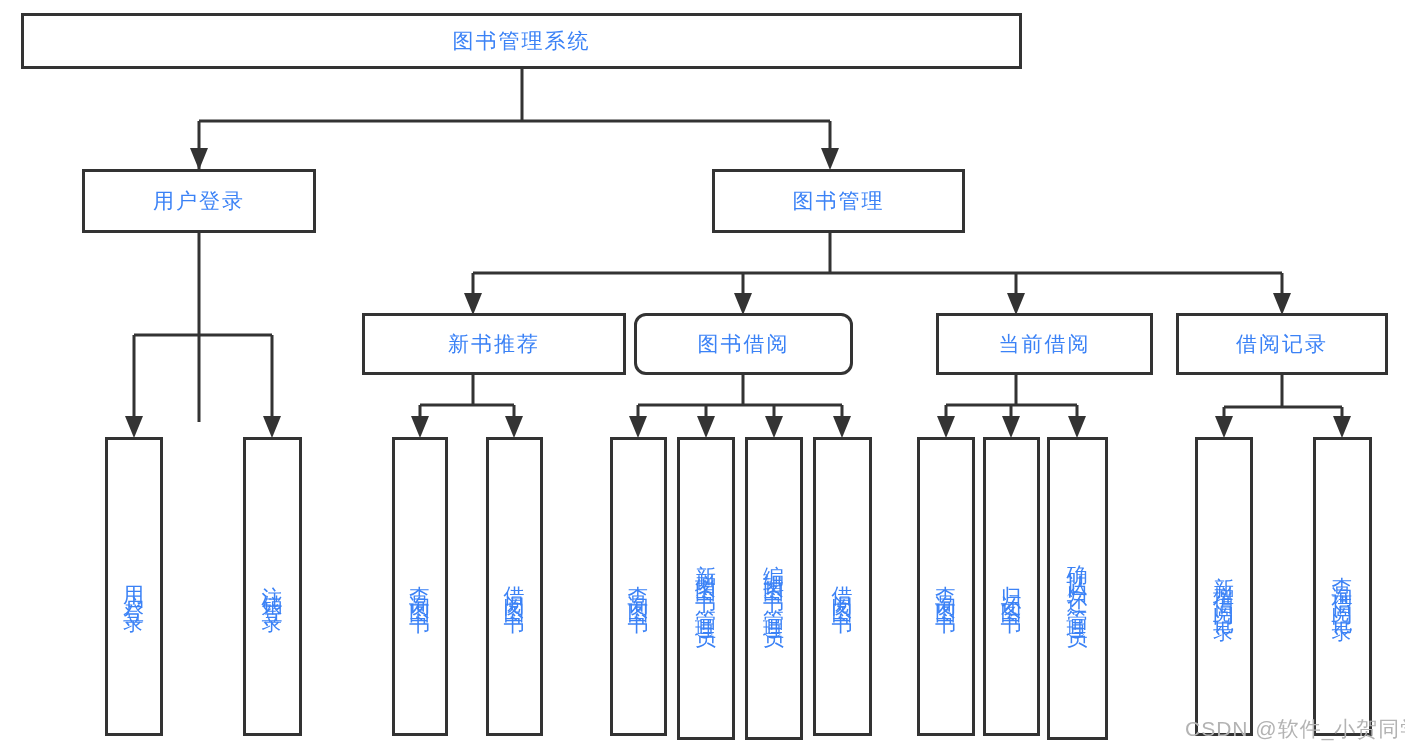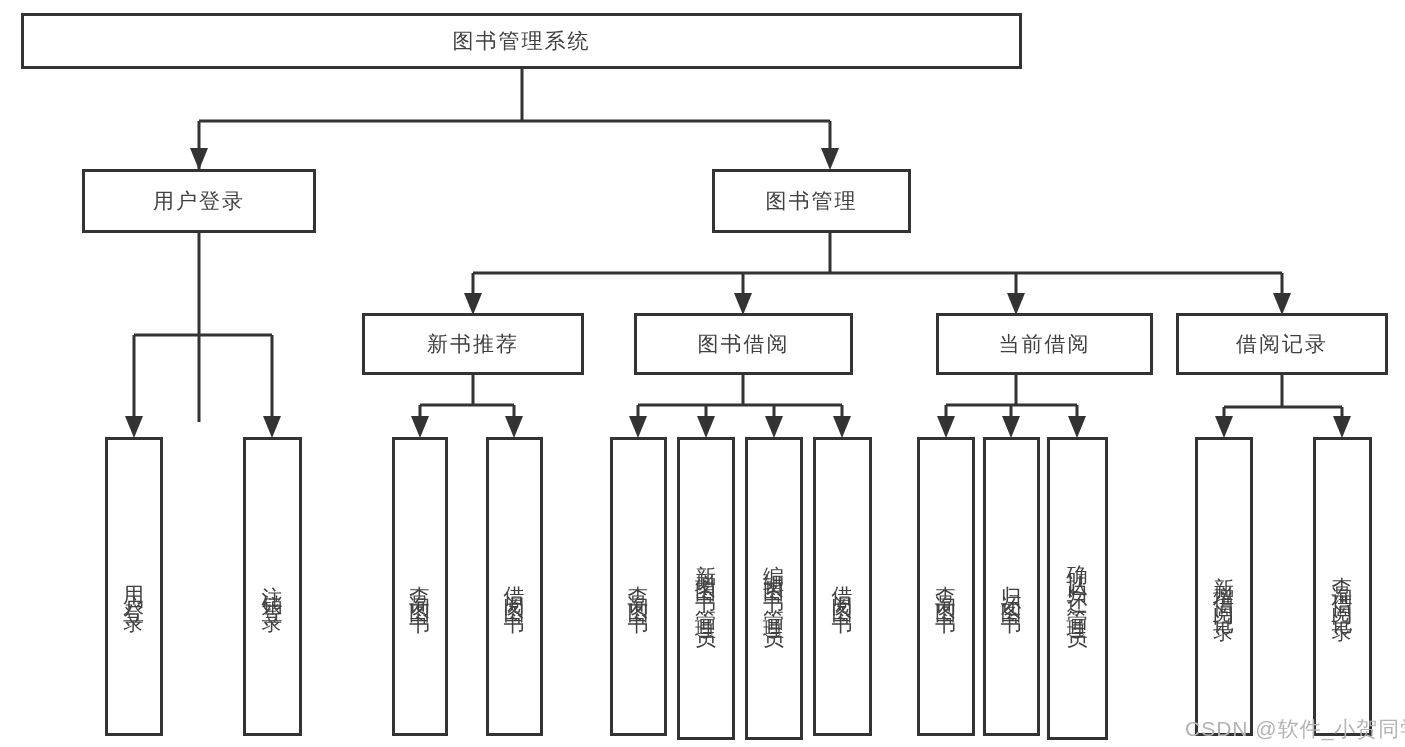--- a/index.html
+++ b/index.html
@@ -14,21 +14,21 @@
   .connectors{position:absolute;left:0;top:0;z-index:1;}
   .connectors path{stroke:#333333;stroke-width:3;fill:none;}
   .connectors polygon{fill:#333333;stroke:none;}
   .node{
     position:absolute;
     border:3px solid #333333;
     background:#ffffff;
     display:flex;
     align-items:center;
     justify-content:center;
-    color:#404040;
+    color:#3b82f6;
     z-index:2;
   }
   .h-node{font-size:21px;letter-spacing:2px;font-weight:500;}
   .v-node{
     font-size:21px;
     font-weight:500;
     writing-mode:vertical-rl;
     letter-spacing:9px;
     line-height:1;
     text-align:center;
@@ -79,28 +79,28 @@
       </g>
   </svg>
 
   <div class="node h-node" style="left:21px;top:13px;width:1001px;height:56px;">
     <span>图书管理系统</span>
   </div>
 
   <div class="node h-node" style="left:82px;top:169px;width:234px;height:64px;">
     <span>用户登录</span>
   </div>
-  <div class="node h-node" style="left:712px;top:169px;width:199px;height:64px;">
+  <div class="node h-node" style="left:712px;top:169px;width:253px;height:64px;">
     <span>图书管理</span>
   </div>
 
-  <div class="node h-node" style="left:362px;top:313px;width:222px;height:62px;">
+  <div class="node h-node" style="left:362px;top:313px;width:264px;height:62px;">
     <span>新书推荐</span>
   </div>
-  <div class="node h-node" style="left:634px;top:313px;width:219px;height:62px;">
+  <div class="node h-node" style="left:634px;top:313px;width:219px;height:62px;border-radius:12px;">
     <span>图书借阅</span>
   </div>
   <div class="node h-node" style="left:908px;top:313px;width:217px;height:62px;margin-left:28px;">
     <span>当前借阅</span>
   </div>
   <div class="node h-node" style="left:1176px;top:313px;width:212px;height:62px;">
     <span>借阅记录</span>
   </div>
 
   <div class="node v-node" style="left:105px;top:437px;width:58px;height:299px;">

